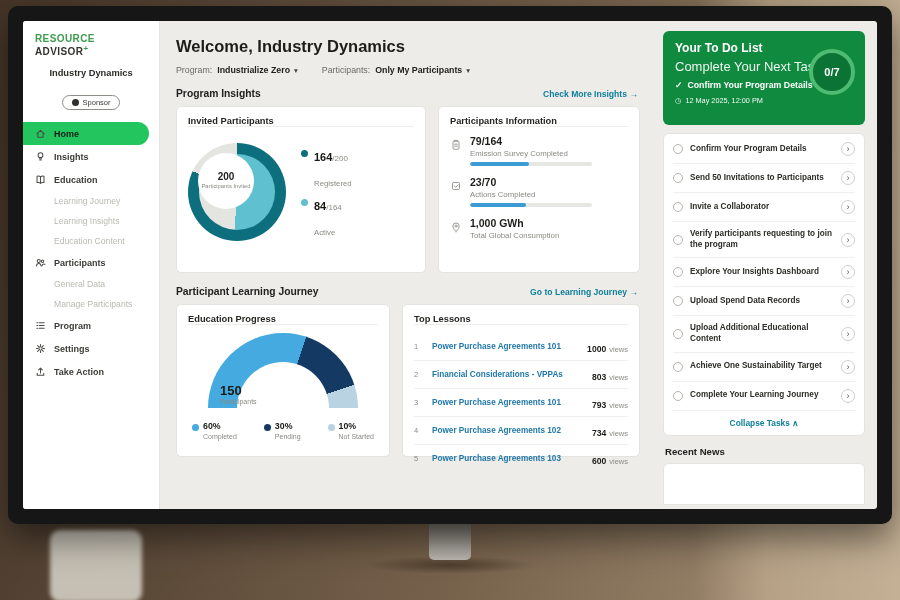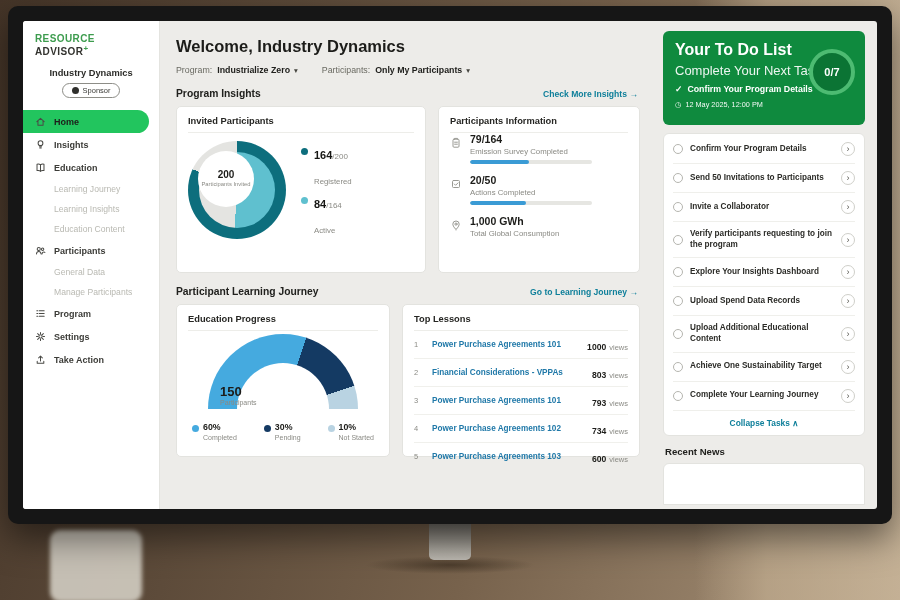--- a/index.html
+++ b/index.html
@@ -25,21 +25,21 @@
     display:flex; color:#222; }
 
   
   .sidebar { width:137px; flex-shrink:0; background:#fff; border-right:1px solid #e4e4e0; padding:10px 0 0; }
   .logo { padding:2px 12px 9px; font-size:10px; font-weight:bold; letter-spacing:.4px; }
   .logo .p1 { color:#3d9c4e; }
   .logo .p2 { color:#33332f; }
   .logo sup { color:#3d9c4e; font-size:8px; }
   .org-wrap { text-align:center; padding:2px 0 8px; }
   .org-name { font-size:9.3px; font-weight:bold; color:#2c2c29; }
-  .sponsor { display:inline-flex; align-items:center; gap:4px; margin-top:5px;
+  .sponsor { display:inline-flex; align-items:center; gap:4px; margin-top:17px;
     border:1px solid #8d8d87; border-radius:10px; padding:2px 9px; font-size:7.5px; color:#3a3a36; }
   .sponsor .dot { width:7px; height:7px; border-radius:50%; background:#2f2f2c; }
   .nav { margin-top:4px; }
   .nav-item { display:flex; align-items:center; gap:8px; padding:6px 12px; font-size:9px;
     font-weight:bold; color:#3c3c38; cursor:pointer; }
   .nav-item .nico { width:11px; height:11px; display:flex; align-items:center; justify-content:center; }
   .nav-item.sub { padding:5px 12px 5px 31px; color:#b9b9b2; font-weight:normal; font-size:8.6px; }
   .nav-item.active { background:#22c55e; border-radius:0 13px 13px 0; margin-right:10px; color:#1d1d1a; }
   svg.ic { stroke:#4a4a46; fill:none; stroke-width:1.1; stroke-linecap:round; stroke-linejoin:round; }
   svg.ic-gray { stroke:#9a9a94; fill:none; stroke-width:1; stroke-linecap:round; stroke-linejoin:round; }
@@ -48,22 +48,22 @@
   .main { flex:1; min-width:0; padding:12px 13px 0 16px; }
   h1.welcome { font-size:16.5px; font-weight:bold; color:#1c1c19; margin:4px 0 9px; }
   .filters { display:flex; gap:24px; align-items:center; font-size:8.8px; color:#6a6a62; }
   .fval { font-weight:bold; color:#21211e; margin-left:5px; }
   .chev { font-size:7.5px; color:#45453f; margin-left:4px; }
   .section-head { display:flex; justify-content:space-between; align-items:center; margin:13px 2px 7px 0; }
   .section-title { font-size:10.3px; font-weight:bold; color:#21211e; }
   .section-link { font-size:8.6px; font-weight:bold; color:#0e7f9a; cursor:pointer; }
   .cards { display:flex; gap:12px; }
   .card { background:#fff; border:1px solid #e3e3df; border-radius:5px; padding:9px 11px; }
-  .card-title { font-size:9.3px; font-weight:bold; color:#262623; padding-bottom:6px;
-    border-bottom:1px solid #ededE9; margin-bottom:0; }
+  .card-title { font-size:9.3px; font-weight:bold; color:#262623; padding-bottom:0;
+    border-bottom:1px solid #ededE9; margin-bottom:8px; }
 
   .invited-card { width:250px; height:167px; }
   .invited-body { display:flex; align-items:center; gap:15px; padding-top:4px; }
   .donut { width:98px; height:98px; border-radius:50%; position:relative; flex-shrink:0; }
   .donut-inner { position:absolute; left:11px; top:11px; width:76px; height:76px; border-radius:50%; }
   .donut-hole { position:absolute; left:10px; top:10px; width:56px; height:56px; border-radius:50%;
     background:#fff; display:flex; flex-direction:column; align-items:center; justify-content:center; text-align:center; }
   .donut-val { font-size:10px; font-weight:bold; color:#1c1c19; }
   .donut-lbl { font-size:5.8px; color:#8a8a84; line-height:1.3; margin-top:1px; }
   .legend-item { margin:8px 0; display:flex; gap:6px; align-items:flex-start; }
@@ -95,21 +95,21 @@
   .lesson-row { display:flex; align-items:center; gap:8px; padding:4.5px 0; border-bottom:1px solid #f0f0ec; }
   .lesson-row:last-child { border-bottom:none; }
   .lesson-rank { width:10px; font-size:7.5px; color:#8a8a84; }
   .lesson-name { flex:1; font-size:8.2px; font-weight:bold; color:#1f78a8; cursor:pointer; }
   .lv-val { font-size:8.6px; font-weight:bold; color:#1c1c19; }
   .lv-unit { font-size:7.5px; color:#8a8a84; margin-left:3px; }
 
   
   .rightcol { width:224px; flex-shrink:0; padding:10px 12px 0 10px; }
   .todo-hero { position:relative; background:#0f8a3e; border-radius:6px; padding:10px 12px; color:#fff; height:94px; }
-  .todo-title { font-size:16px; font-weight:bold; margin-bottom:4px; }
+  .todo-title { font-size:12px; font-weight:bold; margin-bottom:4px; }
   .todo-sub { font-size:13px; opacity:.92; margin-bottom:6px; }
   .todo-next { font-size:8.8px; font-weight:bold; display:flex; gap:5px; align-items:center; margin-bottom:6px; max-width:140px; }
   .todo-due { font-size:7.3px; display:flex; gap:4px; align-items:center; opacity:.95; }
   .todo-ring { position:absolute; right:10px; top:18px; width:46px; height:46px; border-radius:50%;
     border:4.5px solid #4dbb72; background:#0b7434; display:flex; align-items:center; justify-content:center;
     font-size:11px; font-weight:bold; }
   .tasks-card { background:#fff; border:1px solid #e3e3df; border-radius:6px; margin-top:8px; padding:1px 9px 0; }
   .task-row { display:flex; align-items:center; gap:7px; padding:7px 0; border-bottom:1px solid #efefeb; cursor:pointer; }
   .task-check { width:10px; height:10px; border:1.2px solid #b5b5af; border-radius:50%; flex-shrink:0; }
   .task-label { flex:1; font-size:8.2px; font-weight:600; color:#2b2b27; line-height:1.3; }
@@ -286,21 +286,21 @@
                   <div class="bar-fill" style="width: 48%;"></div>
                 </div>
           </div>
         </div>
         <div class="stat-row">
           <span class="stat-icon"><svg class="ic-gray" width="12" height="12" viewBox="0 0 12 12">
                   <rect x="2.5" y="2.5" width="7" height="7" rx="1"></rect>
                   <path d="M4.3 6 5.6 7.3 8 4.9"></path>
                 </svg></span>
           <div>
-            <div class="stat-val">20/50</div>
+            <div class="stat-val">23/70</div>
             <div class="stat-lbl">Actions Completed</div>
             <div class="bar">
                   <div class="bar-fill" style="width: 46%;"></div>
                 </div>
           </div>
         </div>
         <div class="stat-row">
           <span class="stat-icon"><svg class="ic-gray" width="12" height="12" viewBox="0 0 12 12">
                   <path d="M6 10.5C6 10.5 2.8 7.6 2.8 5.2a3.2 3.2 0 1 1 6.4 0C9.2 7.6 6 10.5 6 10.5Z"></path>
                   <circle cx="6" cy="5.1" r="1.1"></circle>

